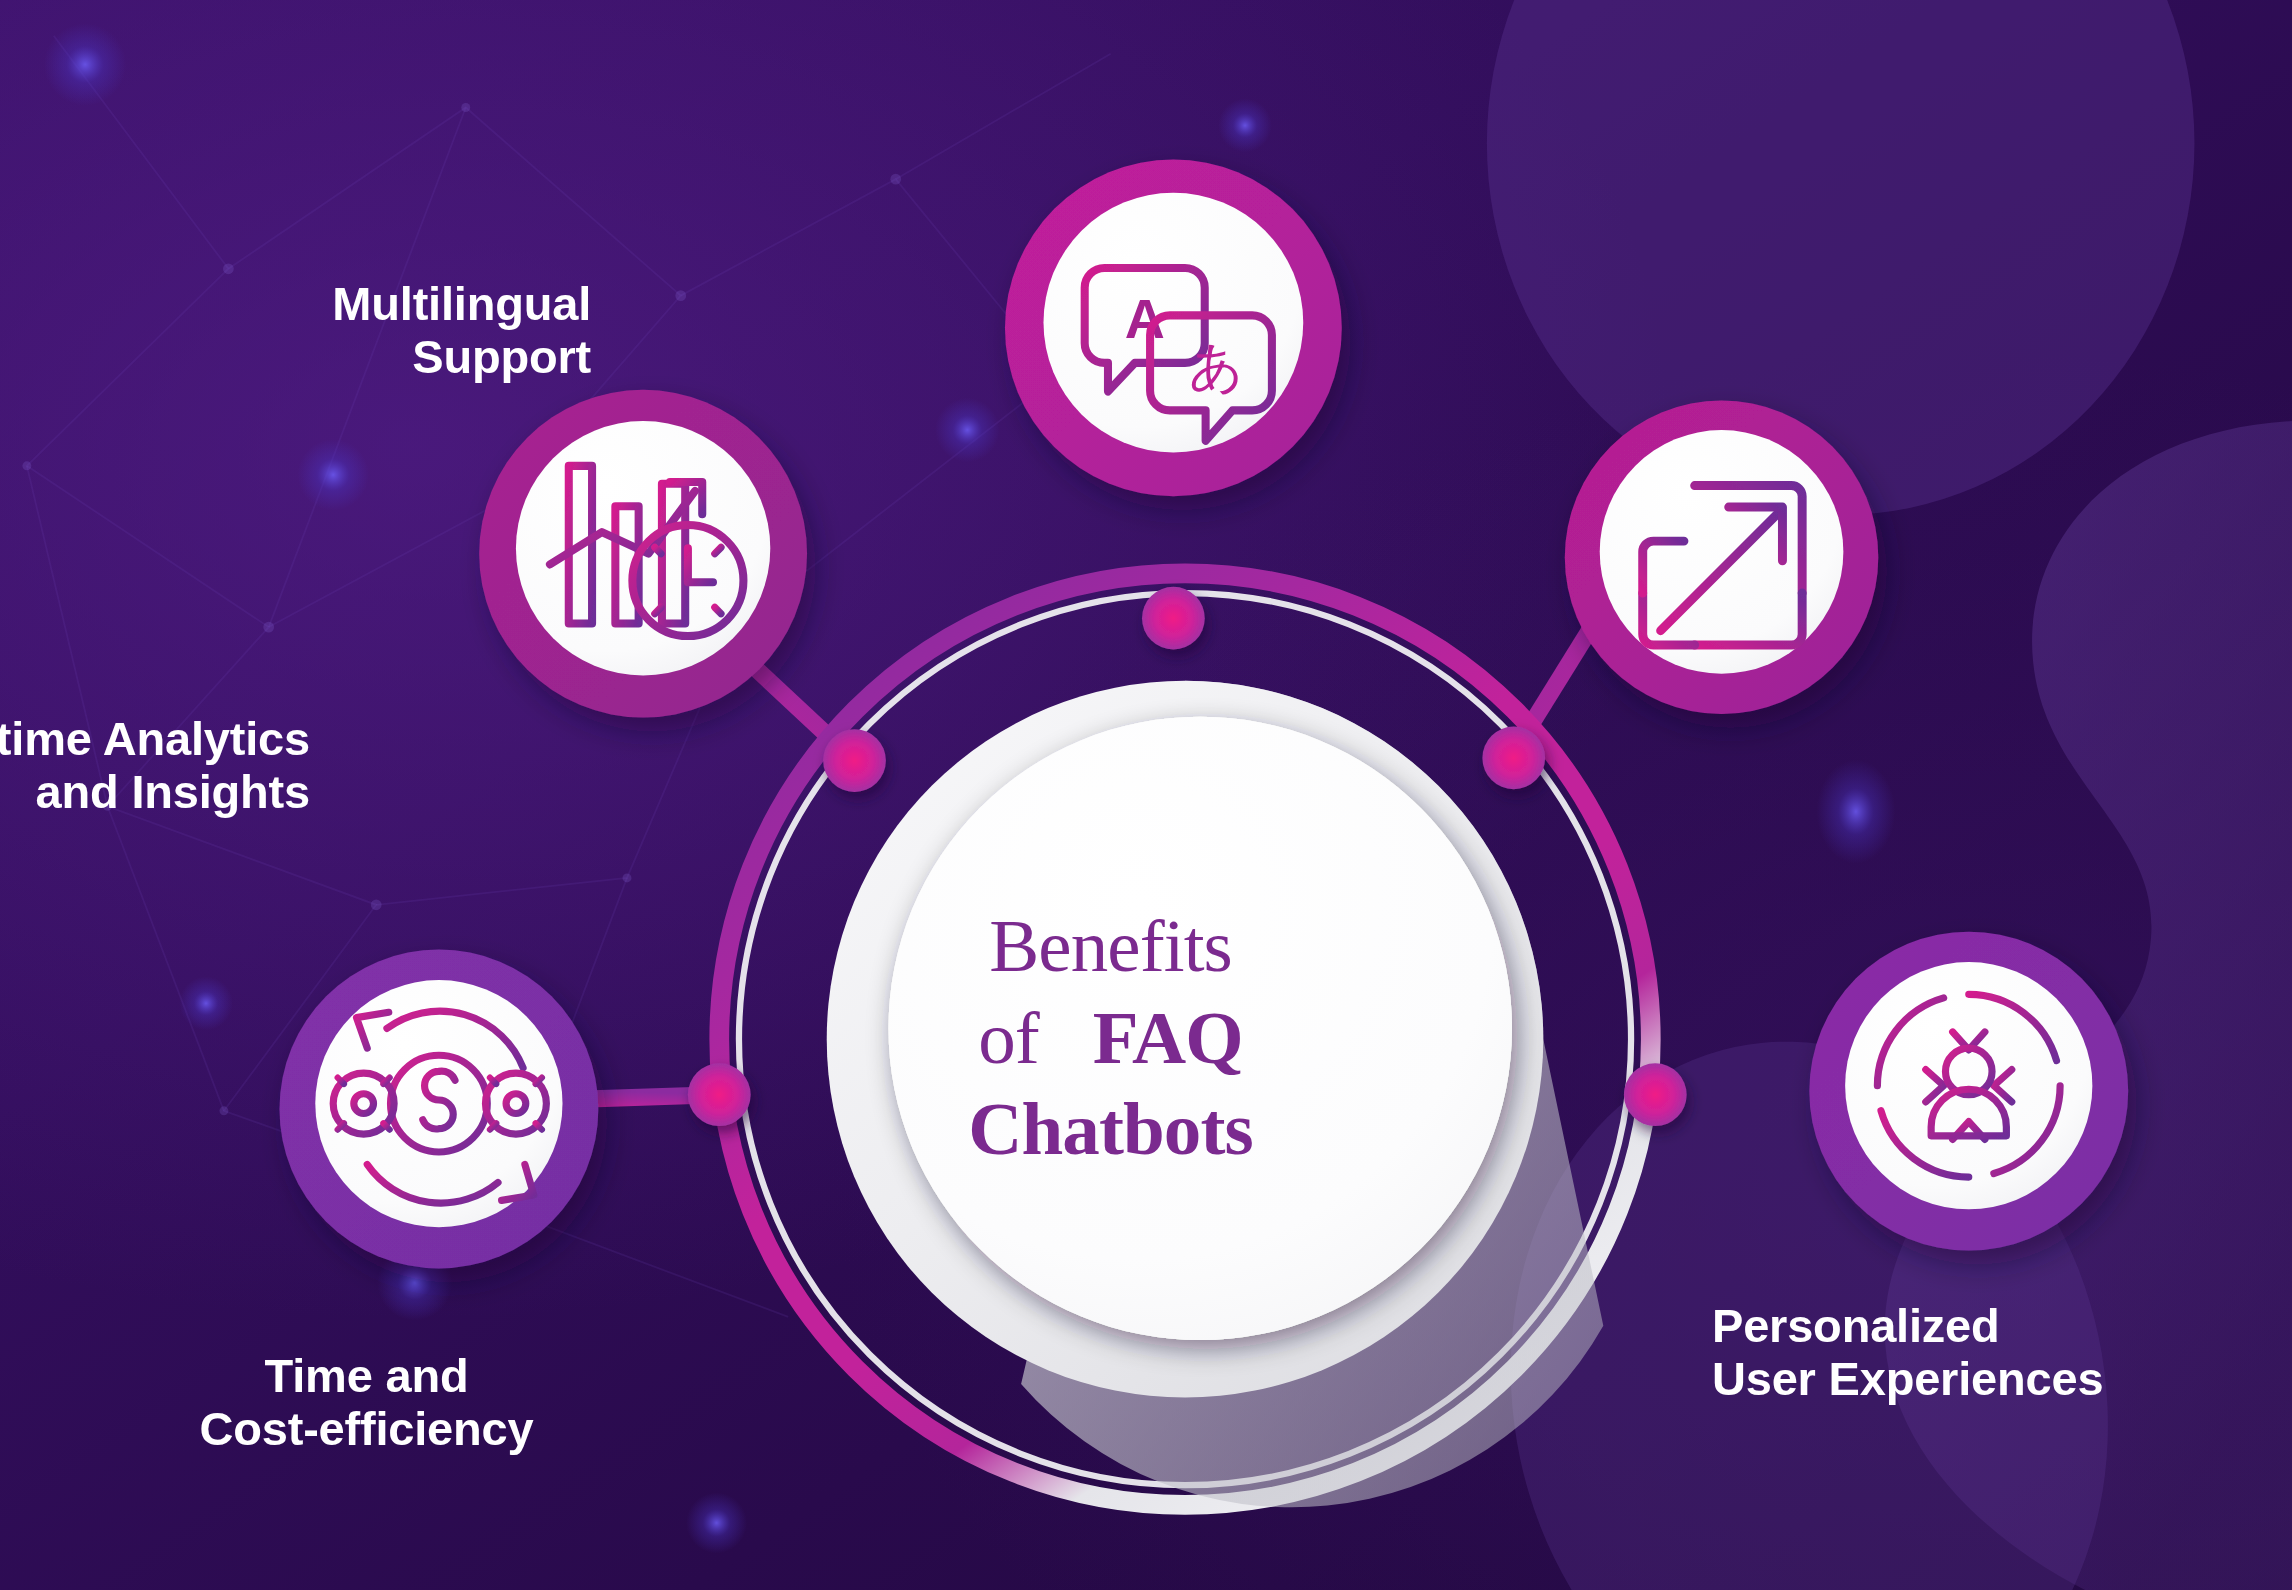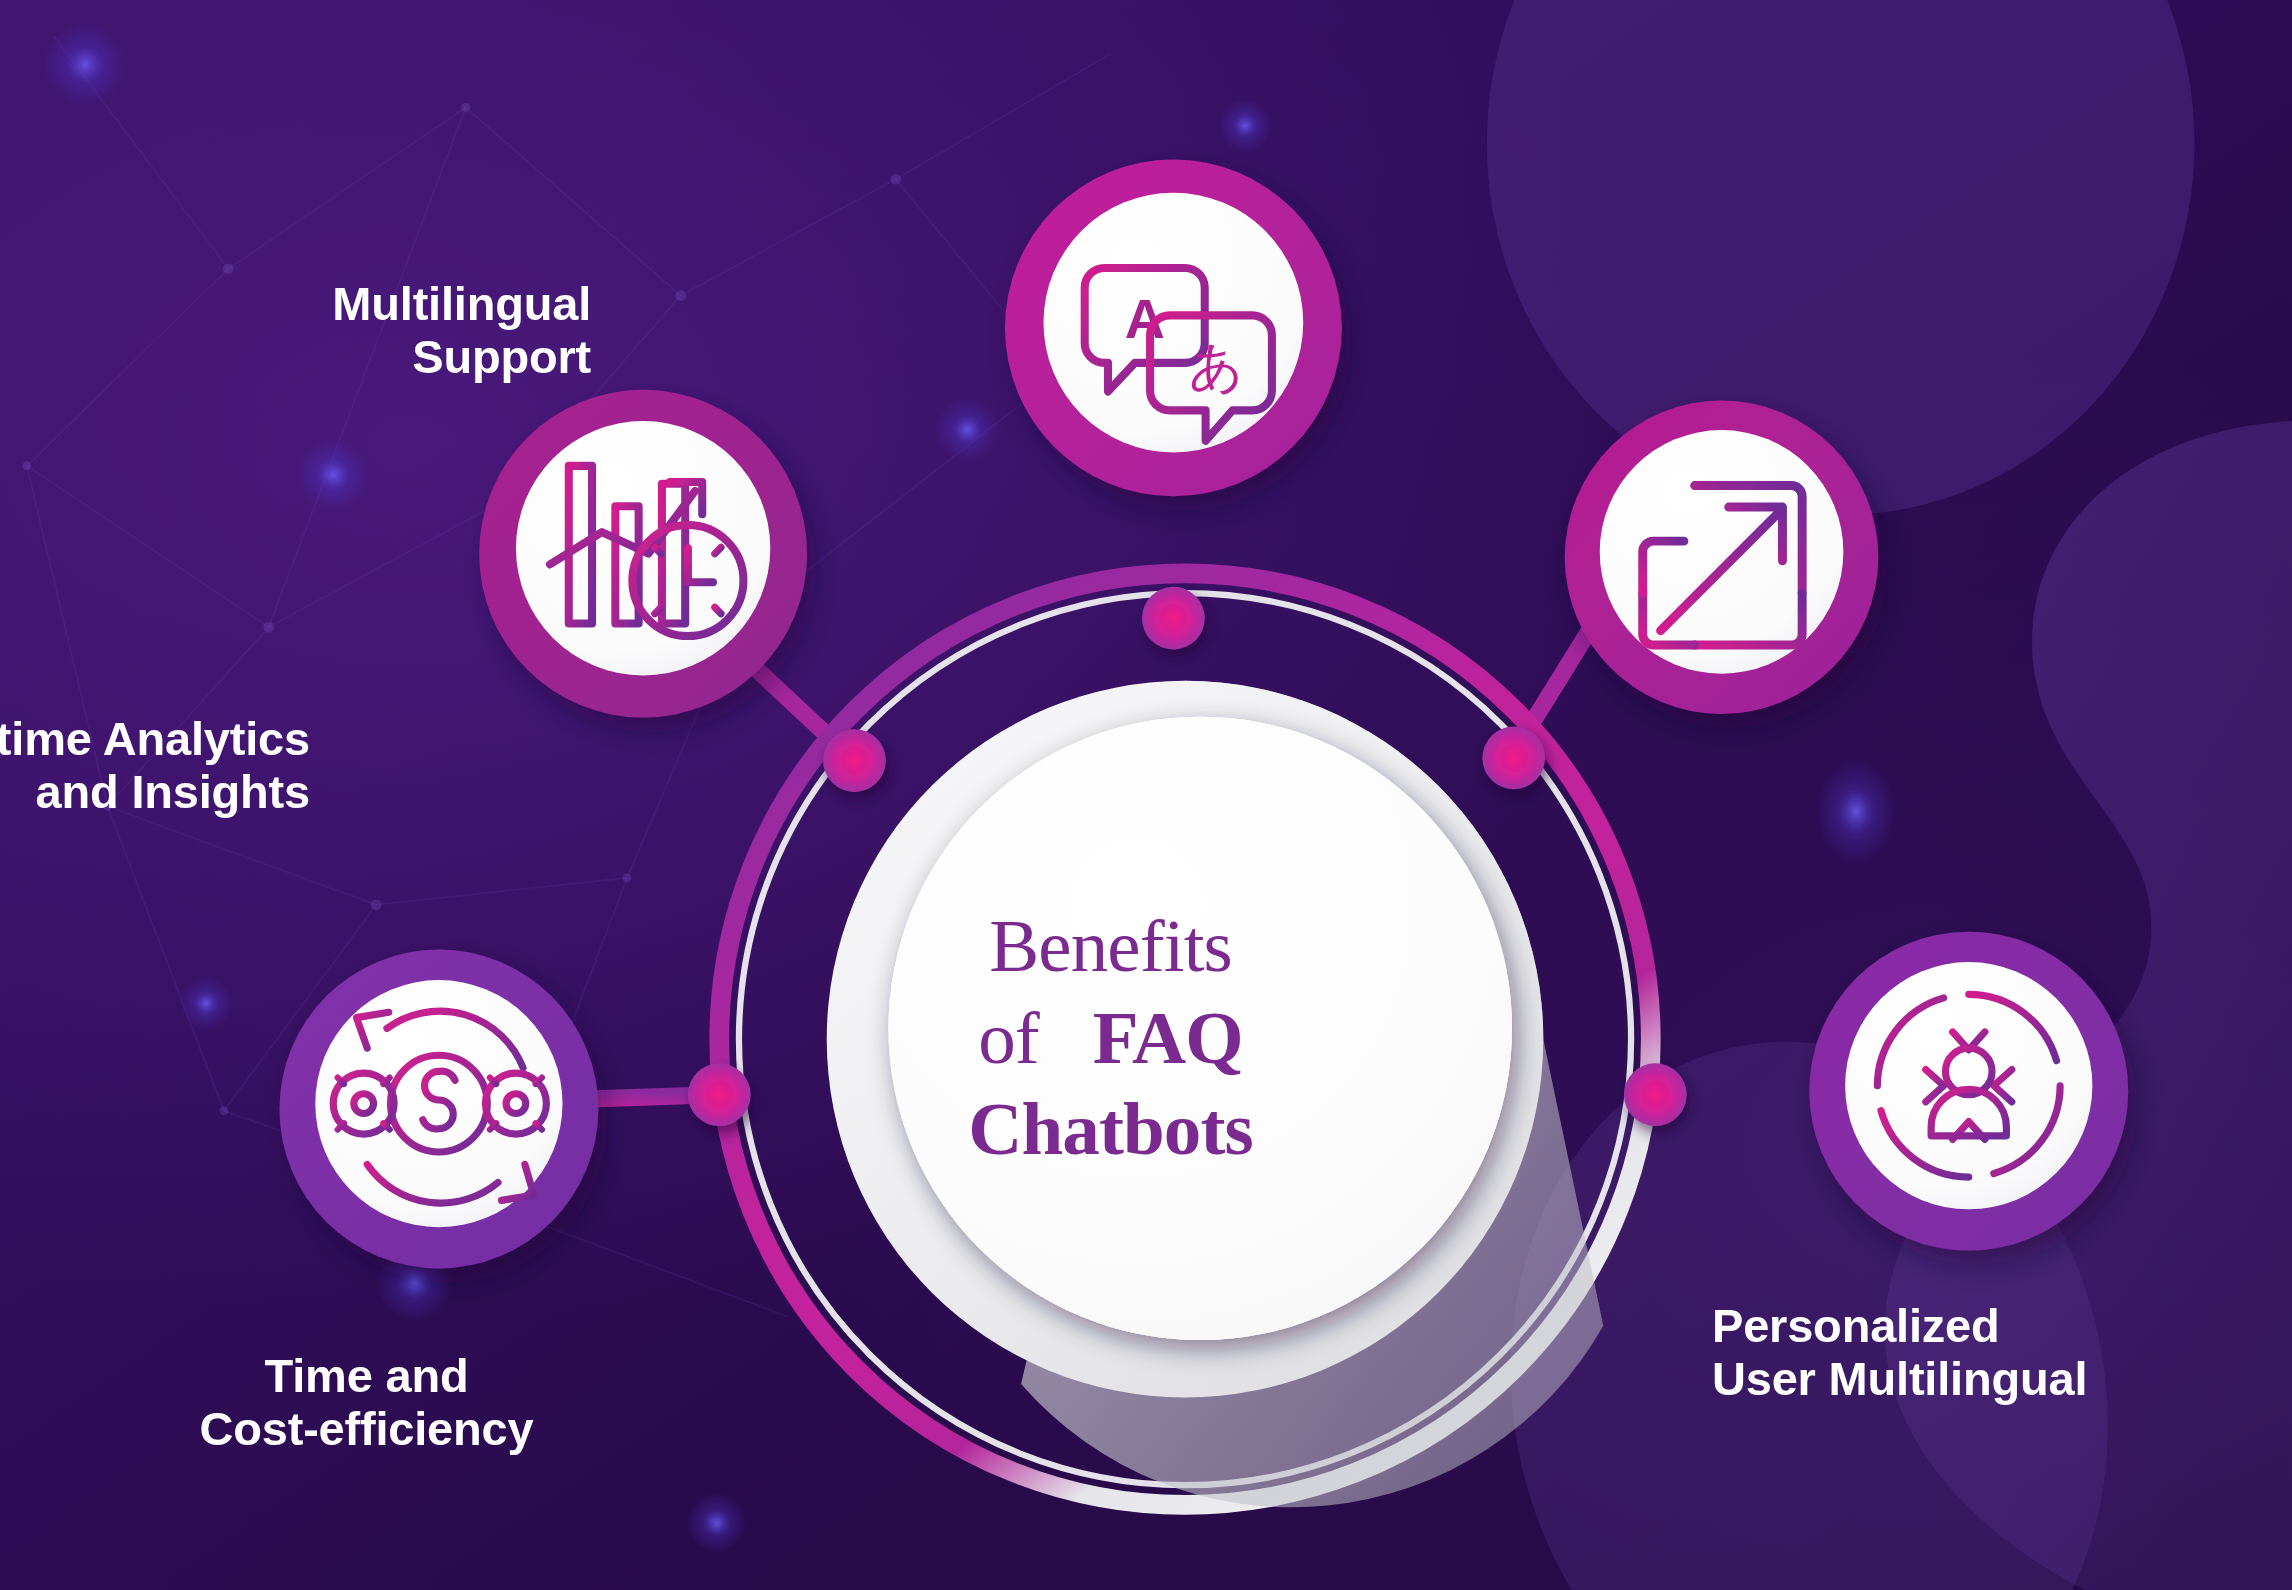--- a/index.html
+++ b/index.html
@@ -381,19 +381,19 @@
   </div>
 
   <div class="lbl lbl-bold" id="lbl-analytics">Real-time Analytics
 and Insights</div>
 
   <div class="lbl lbl-reg" id="lbl-multilingual">Multilingual
 Support</div>
 
 
   <div class="lbl lbl-bold" id="lbl-personalized">Personalized
-User Multilingual</div>
+User Experiences</div>
 
   <div class="lbl lbl-bold" id="lbl-time">Time and
 Cost-efficiency</div>
 
 </div>
 
 
 </body></html>

